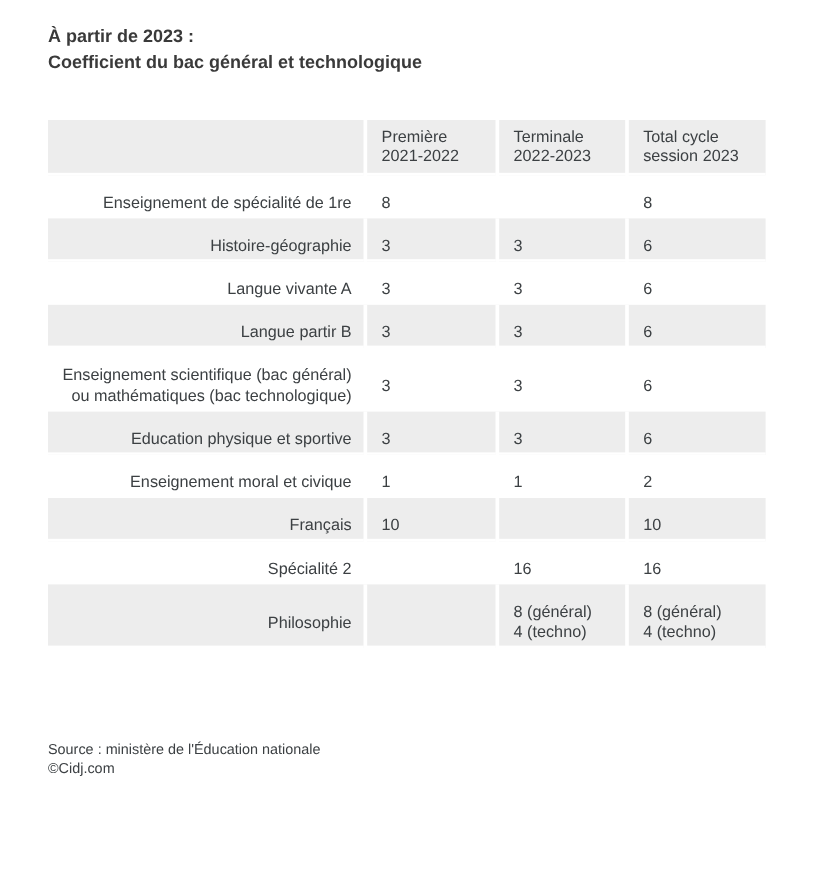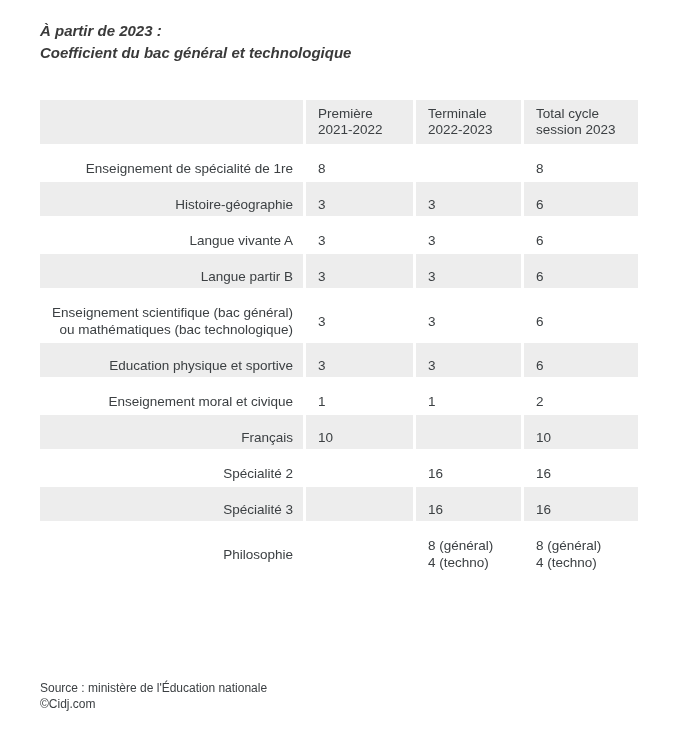--- a/index.html
+++ b/index.html
@@ -15,21 +15,20 @@
     overflow: hidden;
   }
   .page {
     padding: 20px 40px 0 40px;
   }
   .title-block {
     font-size: 15px;
     font-weight: 700;
     line-height: 22px;
     color: #3a3a3a;
-    font-style: italic;
   }
   table.coef {
     border-collapse: separate;
     border-spacing: 0;
     table-layout: fixed;
     width: 598px;
     margin-top: 36px;
     font-size: 13.5px;
   }
   table.coef th,
@@ -56,21 +55,21 @@
   }
   table.coef th:nth-child(n+2),
   table.coef td:nth-child(n+2) {
     border-left: 3px solid #ffffff;
   }
   table.coef thead tr,
   table.coef tbody tr:nth-child(even) {
     background: #ededed;
   }
   .footer {
-    margin-top: 104px;
+    margin-top: 76px;
     font-size: 12px;
     line-height: 16px;
     color: #3c4043;
   }
 </style>
 </head>
 <body>
 
 <div class="page">
 
@@ -146,26 +145,20 @@
         <td></td>
         <td>10</td>
       </tr>
       <tr>
         <td>Spécialité 2</td>
         <td></td>
         <td>16</td>
         <td>16</td>
       </tr>
       <tr>
-        <td>Spécialité 3</td>
-        <td></td>
-        <td>16</td>
-        <td>16</td>
-      </tr>
-      <tr>
         <td>Philosophie</td>
         <td></td>
         <td>8 (général)
 4 (techno)</td>
         <td>8 (général)
 4 (techno)</td>
       </tr>
     </tbody>
   </table>
 

